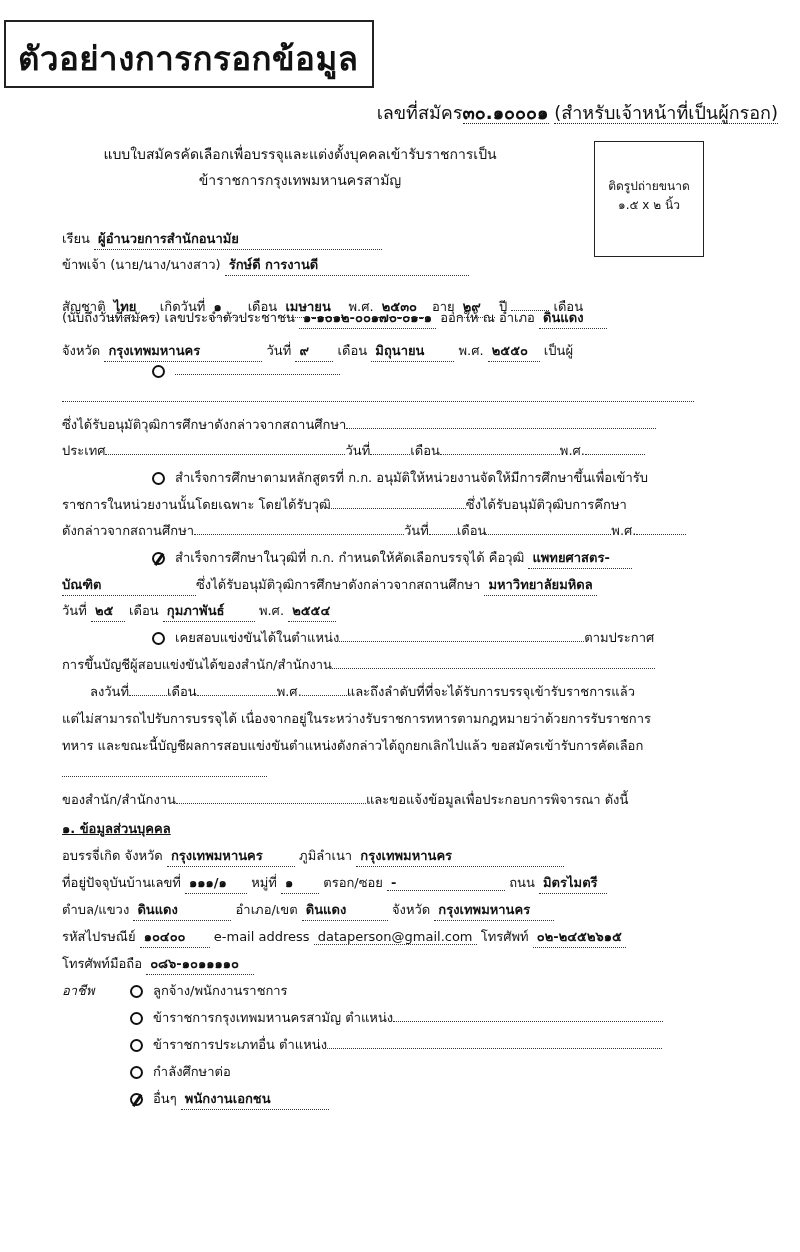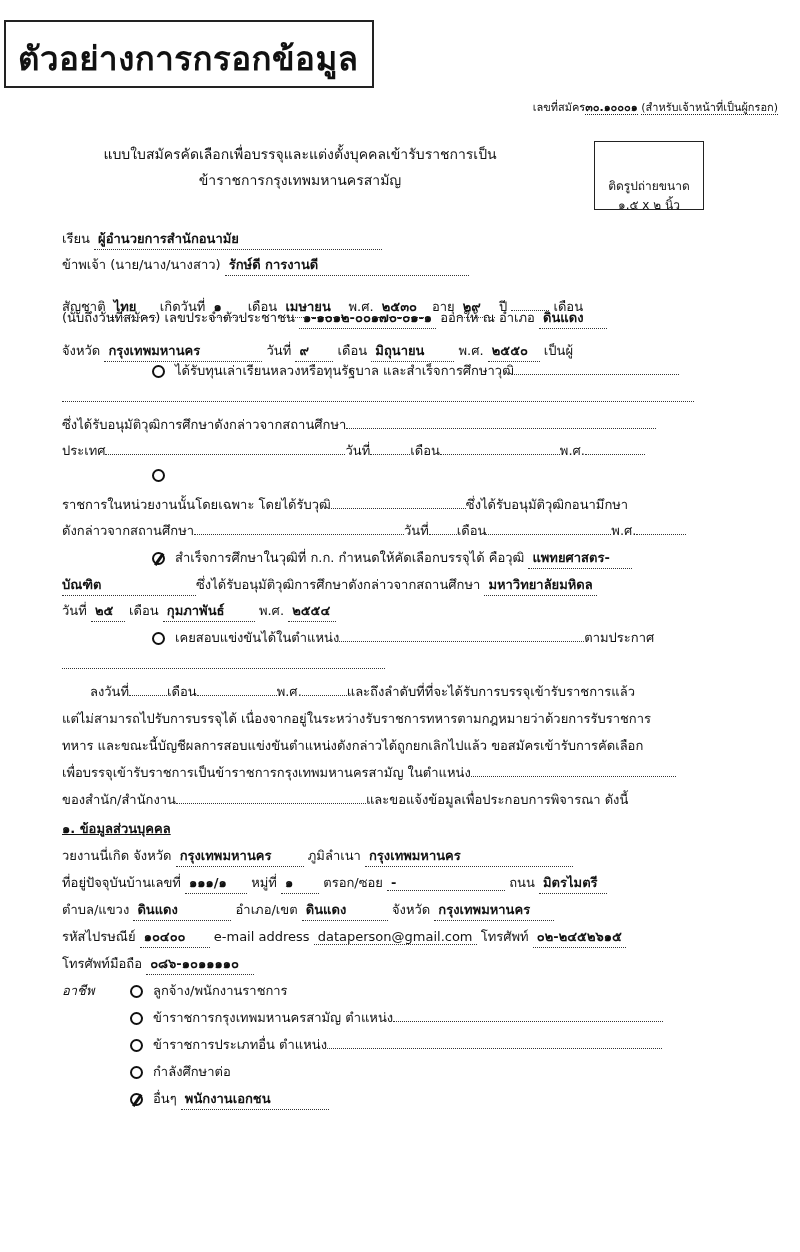--- a/index.html
+++ b/index.html
@@ -1,22 +1,22 @@
 <!DOCTYPE html>
 <html><head>
 <meta charset="utf-8">
 <style>
   html,body{margin:0;padding:0;background:#fff;}
   body{width:800px;height:1252px;position:relative;overflow:hidden;font-family:"DejaVu Sans","Liberation Sans",sans-serif;color:#111;}
   .title-box{position:absolute;left:4px;top:20px;width:370px;height:68px;border:2px solid #222;box-sizing:border-box;}
   .title-box span{position:absolute;left:12px;top:10px;font-size:33px;font-weight:bold;letter-spacing:0.5px;}
-  .appno{position:absolute;right:22px;top:98px;font-size:11px;}
+  .appno{position:absolute;right:22px;top:98px;font-size:18px;}
   .u{border-bottom:1px dotted #222;font-weight:bold;}
   .heading{position:absolute;left:80px;width:440px;text-align:center;font-size:14px;}
-  .photo{position:absolute;left:594px;top:141px;width:110px;height:69px;border:1.5px solid #222;box-sizing:border-box;text-align:center;font-size:12px;}
+  .photo{position:absolute;left:594px;top:141px;width:110px;height:116px;border:1.5px solid #222;box-sizing:border-box;text-align:center;font-size:12px;}
   .photo .l1{margin-top:34px;display:block;}
   .line{position:absolute;left:62px;font-size:13px;white-space:nowrap;}
   .fill{display:inline-block;border-bottom:1px dotted #333;vertical-align:baseline;height:14px;}
   .val{display:inline-block;border-bottom:1px dotted #333;font-weight:bold;padding:0 4px;}
   .radio{display:inline-block;width:13px;height:13px;border:2.5px solid #111;border-radius:50%;vertical-align:-3px;margin-right:10px;position:relative;box-sizing:border-box;}
   .radio.checked::after{content:"";position:absolute;left:-2px;top:4px;width:14px;height:2.5px;background:#111;transform:rotate(-55deg);}
   .section{font-weight:bold;}
 </style>
 </head>
 <body>
@@ -76,37 +76,37 @@
   <span>วันที่</span>
   <span class="val" style="width:30px">๙</span>
   <span>เดือน</span>
   <span class="val" style="width:75px">มิถุนายน</span>
   <span>พ.ศ.</span>
   <span class="val" style="width:44px">๒๕๕๐</span>
   <span>เป็นผู้</span>
 </div>
 
 <div class="line" style="top:360px;left:152px;">
-  <span class="radio"></span><span>ได้รับทุนเล่าเรียนหลวงหรือทุนรัฐบาล และสำเร็จการศึกษาวุฒิ</span><span class="fill" style="width:165px"></span>
+  <span class="radio"></span><span class="fill" style="width:165px"></span>
 </div>
 <div class="line" style="top:387px;">
   <span class="fill" style="width:632px"></span>
 </div>
 <div class="line" style="top:414px;">
   <span>ซึ่งได้รับอนุมัติวุฒิการศึกษาดังกล่าวจากสถานศึกษา</span><span class="fill" style="width:310px"></span>
 </div>
 <div class="line" style="top:440px;">
   <span>ประเทศ</span><span class="fill" style="width:240px"></span><span>วันที่</span><span class="fill" style="width:40px"></span><span>เดือน</span><span class="fill" style="width:120px"></span><span>พ.ศ.</span><span class="fill" style="width:60px"></span>
 </div>
 
 <div class="line" style="top:467px;left:152px;">
-  <span class="radio"></span>
+  <span class="radio"></span><span>สำเร็จการศึกษาตามหลักสูตรที่ ก.ก. อนุมัติให้หน่วยงานจัดให้มีการศึกษาขึ้นเพื่อเข้ารับ</span>
 </div>
 <div class="line" style="top:494px;">
-  <span>ราชการในหน่วยงานนั้นโดยเฉพาะ โดยได้รับวุฒิ</span><span class="fill" style="width:135px"></span><span>ซึ่งได้รับอนุมัติวุฒิกอนามึกษา</span>
+  <span>ราชการในหน่วยงานนั้นโดยเฉพาะ โดยได้รับวุฒิ</span><span class="fill" style="width:135px"></span><span>ซึ่งได้รับอนุมัติวุฒิบการคึกษา</span>
 </div>
 <div class="line" style="top:520px;">
   <span>ดังกล่าวจากสถานศึกษา</span><span class="fill" style="width:210px"></span><span>วันที่</span><span class="fill" style="width:28px"></span><span>เดือน</span><span class="fill" style="width:125px"></span><span>พ.ศ.</span><span class="fill" style="width:50px"></span>
 </div>
 
 <div class="line" style="top:547px;left:152px;">
   <span class="radio checked"></span><span>สำเร็จการศึกษาในวุฒิที่ ก.ก. กำหนดให้คัดเลือกบรรจุได้ คือวุฒิ</span>
   <span class="val" style="width:96px">แพทยศาสตร-</span>
 </div>
 <div class="line" style="top:574px;">
@@ -119,38 +119,38 @@
   <span>เดือน</span>
   <span class="val" style="width:84px">กุมภาพันธ์</span>
   <span>พ.ศ.</span>
   <span class="val" style="width:40px">๒๕๕๔</span>
 </div>
 
 <div class="line" style="top:627px;left:152px;">
   <span class="radio"></span><span>เคยสอบแข่งขันได้ในตำแหน่ง</span><span class="fill" style="width:245px"></span><span>ตามประกาศ</span>
 </div>
 <div class="line" style="top:654px;">
-  <span class="fill" style="width:323px"></span>
+  <span>การขึ้นบัญชีผู้สอบแข่งขันได้ของสำนัก/สำนักงาน</span><span class="fill" style="width:323px"></span>
 </div>
 <div class="line" style="top:681px;margin-left:28px;">
   <span>ลงวันที่</span><span class="fill" style="width:38px"></span><span>เดือน</span><span class="fill" style="width:80px"></span><span>พ.ศ.</span><span class="fill" style="width:45px"></span><span>และถึงลำดับที่ที่จะได้รับการบรรจุเข้ารับราชการแล้ว</span>
 </div>
 <div class="line" style="top:708px;">แต่ไม่สามารถไปรับการบรรจุได้ เนื่องจากอยู่ในระหว่างรับราชการทหารตามกฎหมายว่าด้วยการรับราชการ</div>
 <div class="line" style="top:735px;">ทหาร และขณะนี้บัญชีผลการสอบแข่งขันตำแหน่งดังกล่าวได้ถูกยกเลิกไปแล้ว ขอสมัครเข้ารับการคัดเลือก</div>
 <div class="line" style="top:762px;">
-  <span>เพื่อบรรจุเข้ารับราชการเป็นข้าราชการกรุงเทพมหานครสามัญ ในตำแหน่ง</span><span class="fill" style="width:205px"></span>
+  <span class="fill" style="width:205px"></span>
 </div>
 <div class="line" style="top:789px;">
   <span>ของสำนัก/สำนักงาน</span><span class="fill" style="width:190px"></span><span>และขอแจ้งข้อมูลเพื่อประกอบการพิจารณา ดังนี้</span>
 </div>
 
 <div class="line section" style="top:818px;text-decoration:underline;">๑. ข้อมูลส่วนบุคคล</div>
 
 <div class="line" style="top:845px;">
-  <span>วยงานนี่เกิด จังหวัด</span>
+  <span>อบรรจี่เกิด จังหวัด</span>
   <span class="val" style="width:120px">กรุงเทพมหานคร</span>
   <span>ภูมิลำเนา</span>
   <span class="val" style="width:200px">กรุงเทพมหานคร</span>
 </div>
 
 <div class="line" style="top:872px;">
   <span>ที่อยู่ปัจจุบันบ้านเลขที่</span>
   <span class="val" style="width:54px">๑๑๑/๑</span>
   <span>หมู่ที่</span>
   <span class="val" style="width:30px">๑</span>

